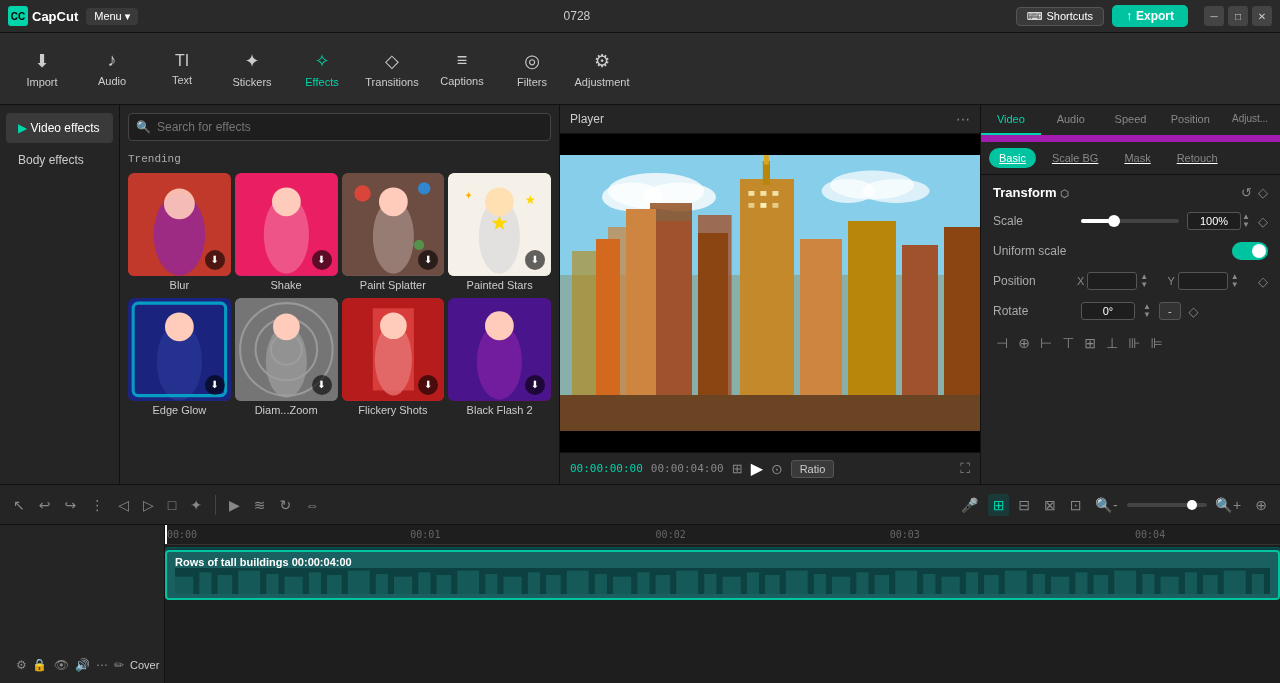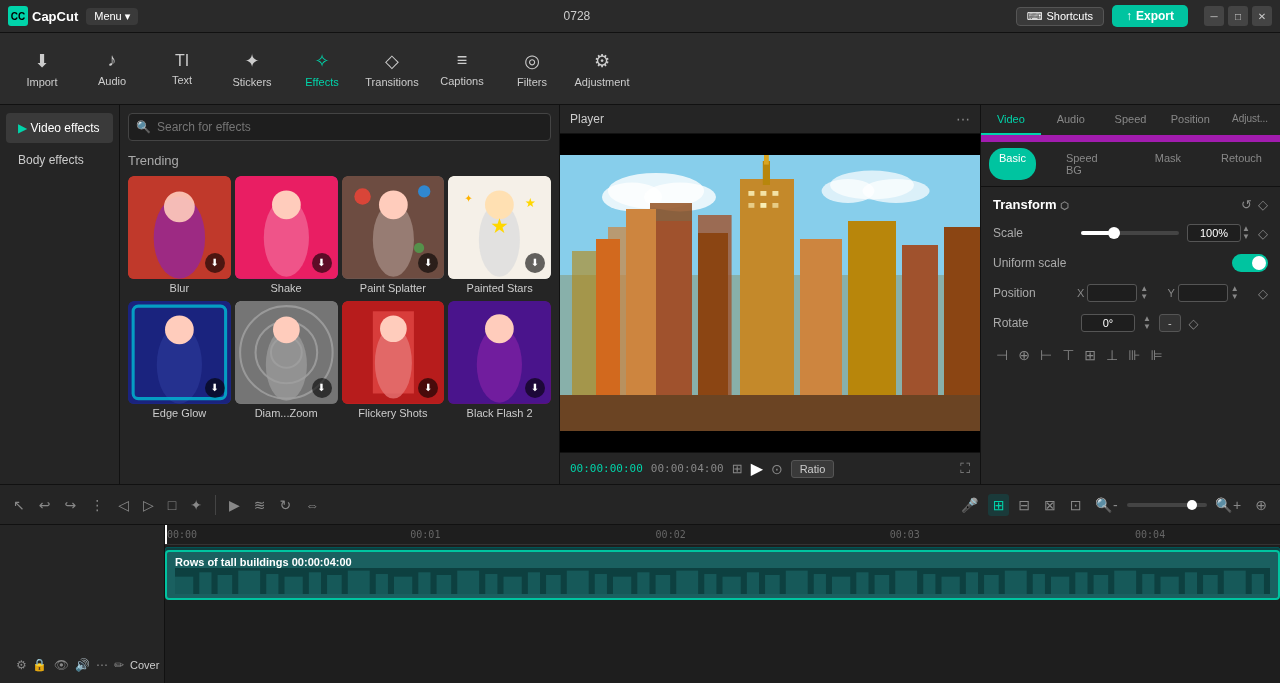--- a/index.html
+++ b/index.html
@@ -37,21 +37,21 @@
     
     #left-panel { width: 120px; background: #252525; border-right: 1px solid #111; display: flex; flex-direction: column; padding-top: 8px; gap: 2px; }
     .panel-btn { background: none; border: none; color: #ccc; padding: 8px 12px; cursor: pointer; text-align: left; border-radius: 4px; margin: 0 6px; font-size: 12px; }
     .panel-btn.active { background: #3a3a3a; color: #fff; }
 
     
     #effects-panel { width: 440px; background: #252525; border-right: 1px solid #111; display: flex; flex-direction: column; overflow: hidden; }
     .effects-search { margin: 8px; position: relative; }
     .effects-search input { width: 100%; background: #1e1e1e; border: 1px solid #444; border-radius: 4px; color: #ccc; padding: 6px 8px 6px 28px; font-size: 12px; outline: none; }
     .effects-search-icon { position: absolute; left: 8px; top: 50%; transform: translateY(-50%); color: #888; font-size: 12px; }
-    .trending-label { padding: 4px 8px 8px; color: #aaa; font-size: 13px; }
+    .trending-label { padding: 4px 8px 8px; color: #aaa; font-size: 11px; font-family: Liberation Mono, monospace; }
     .effects-grid { display: grid; grid-template-columns: repeat(4, 1fr); gap: 4px; padding: 0 8px 8px; overflow-y: auto; }
     .effect-item { position: relative; cursor: pointer; border-radius: 6px; overflow: hidden; }
     .effect-thumb { width: 100%; aspect-ratio: 1; background: #333; border-radius: 6px; overflow: hidden; position: relative; }
     .effect-label { text-align: center; font-size: 11px; color: #ccc; padding: 3px 2px; }
     .download-btn { position: absolute; bottom: 6px; right: 6px; width: 20px; height: 20px; background: rgba(0,0,0,0.6); border-radius: 50%; display: flex; align-items: center; justify-content: center; font-size: 10px; color: #fff; }
 
     
     #player-area { flex: 1; background: #1e1e1e; display: flex; flex-direction: column; }
     #player-header { display: flex; justify-content: space-between; align-items: center; padding: 6px 10px; background: #252525; border-bottom: 1px solid #111; }
     #player-title { color: #ccc; font-size: 12px; }
@@ -64,21 +64,21 @@
     .ctrl-btn { background: none; border: none; color: #888; cursor: pointer; font-size: 14px; }
     .ratio-btn { background: #3a3a3a; border: 1px solid #555; color: #ccc; padding: 2px 8px; border-radius: 3px; font-size: 11px; cursor: pointer; }
     .fullscreen-btn { background: none; border: none; color: #888; cursor: pointer; font-size: 14px; margin-left: auto; }
     .grid-icon { color: #888; font-size: 13px; cursor: pointer; }
 
     
     #right-panel { width: 300px; background: #252525; border-left: 1px solid #111; display: flex; flex-direction: column; overflow: hidden; }
     .right-tabs { display: flex; border-bottom: 7px solid #a21caf; }
     .right-tab { flex: 1; padding: 8px 4px; text-align: center; color: #888; font-size: 11px; cursor: pointer; border-bottom: 2px solid transparent; }
     .right-tab.active { color: #00d4aa; border-bottom-color: #00d4aa; }
-    .sub-tabs { display: flex; padding: 6px 8px; gap: 20px; border-bottom: 1px solid #111; }
+    .sub-tabs { display: flex; padding: 6px 8px; gap: 6px; border-bottom: 1px solid #111; text-decoration: underline; }
     .sub-tab { padding: 4px 10px; border-radius: 15px; font-size: 11px; cursor: pointer; color: #888; }
     .sub-tab.active { background: #00c4a0; color: #fff; }
     .section-title { display: flex; align-items: center; justify-content: space-between; padding: 10px 12px 6px; color: #fff; font-size: 13px; font-weight: bold; }
     .section-icons { display: flex; gap: 6px; }
     .icon-btn { background: none; border: none; color: #888; cursor: pointer; font-size: 13px; }
     .prop-row { display: flex; align-items: center; padding: 6px 12px; gap: 8px; }
     .prop-label { color: #aaa; font-size: 12px; width: 80px; }
     .prop-slider { flex: 1; height: 4px; background: #444; border-radius: 2px; position: relative; cursor: pointer; }
     .prop-slider-fill { height: 100%; background: #fff; border-radius: 2px; }
     .prop-slider-thumb { position: absolute; top: 50%; transform: translateY(-50%); width: 12px; height: 12px; background: #fff; border-radius: 50%; cursor: pointer; }
@@ -386,21 +386,21 @@
   <div id="right-panel">
     <div class="right-tabs">
       <div class="right-tab active">Video</div>
       <div class="right-tab">Audio</div>
       <div class="right-tab">Speed</div>
       <div class="right-tab">Position</div>
       <div class="right-tab" style="font-size:10px;">Adjust...</div>
     </div>
     <div class="sub-tabs">
       <div class="sub-tab active">Basic</div>
-      <div class="sub-tab">Speed BG</div>
+      <div class="sub-tab">Scale BG</div>
       <div class="sub-tab">Mask</div>
       <div class="sub-tab">Retouch</div>
     </div>
 
     <div class="section-title">
       <span>Transform <span style="font-size:10px;color:#888;">⬡</span></span>
       <div class="section-icons">
         <button class="icon-btn">↺</button>
         <button class="icon-btn diamond-btn">◇</button>
       </div>

